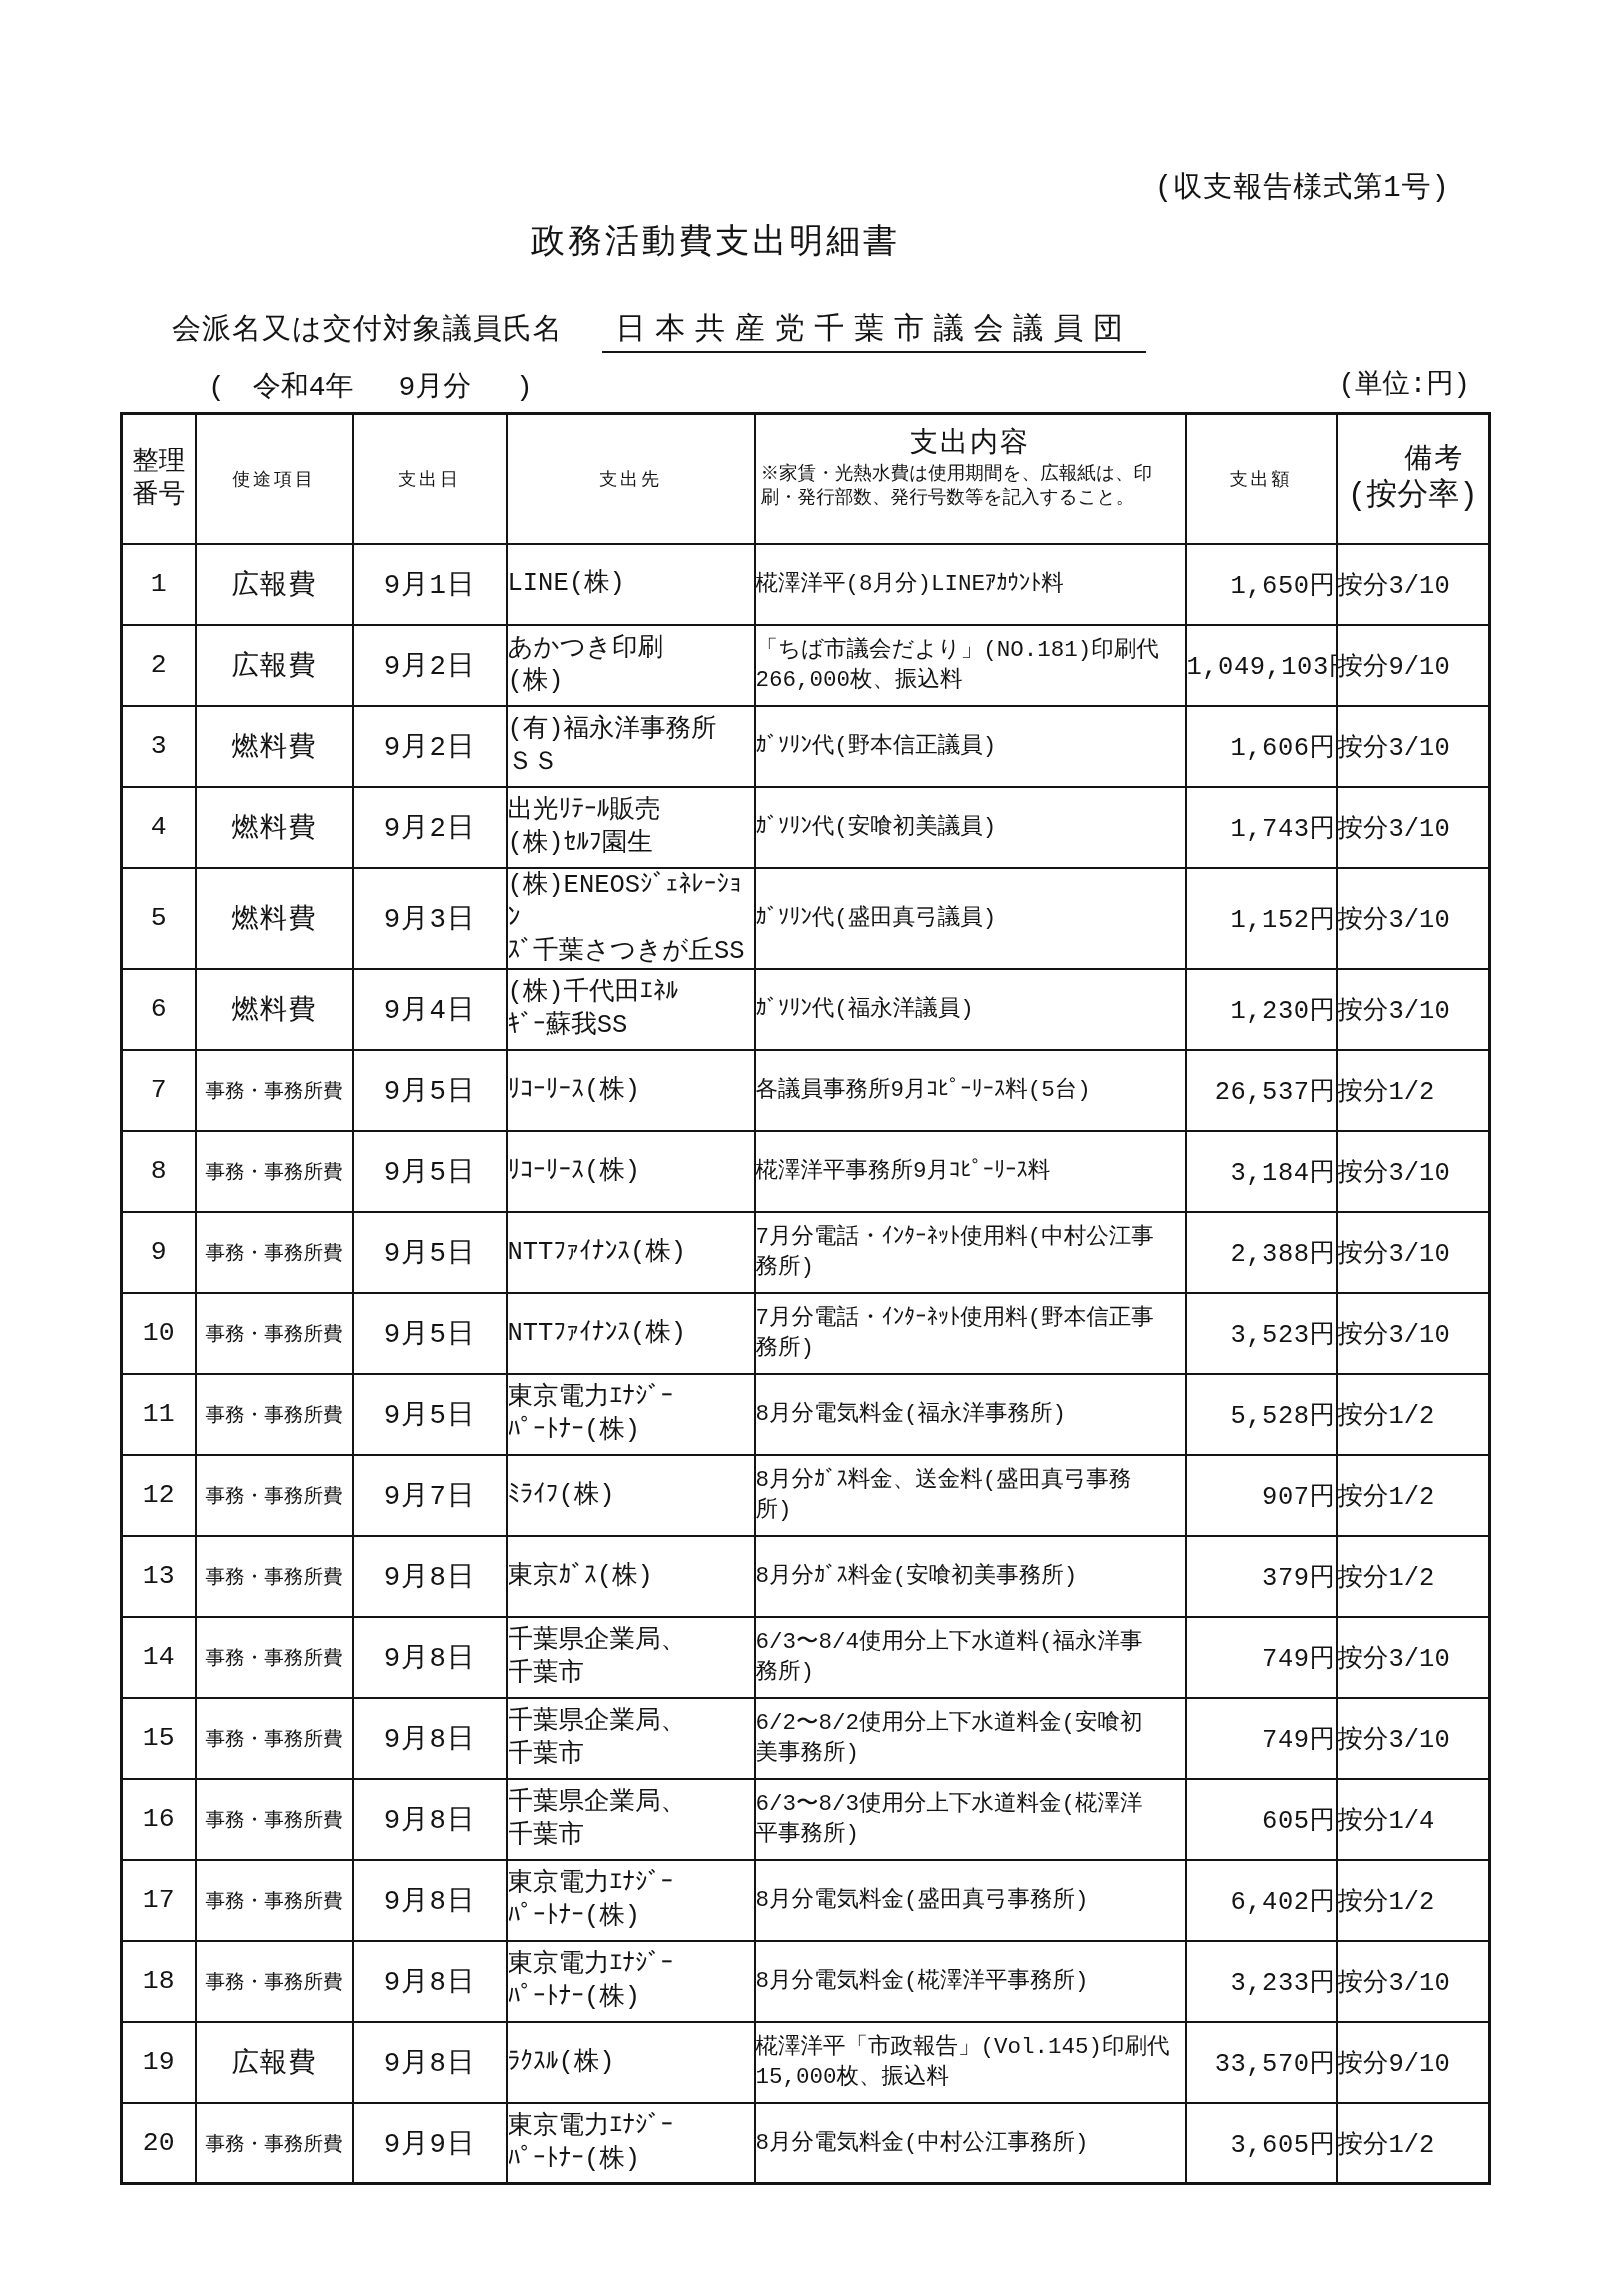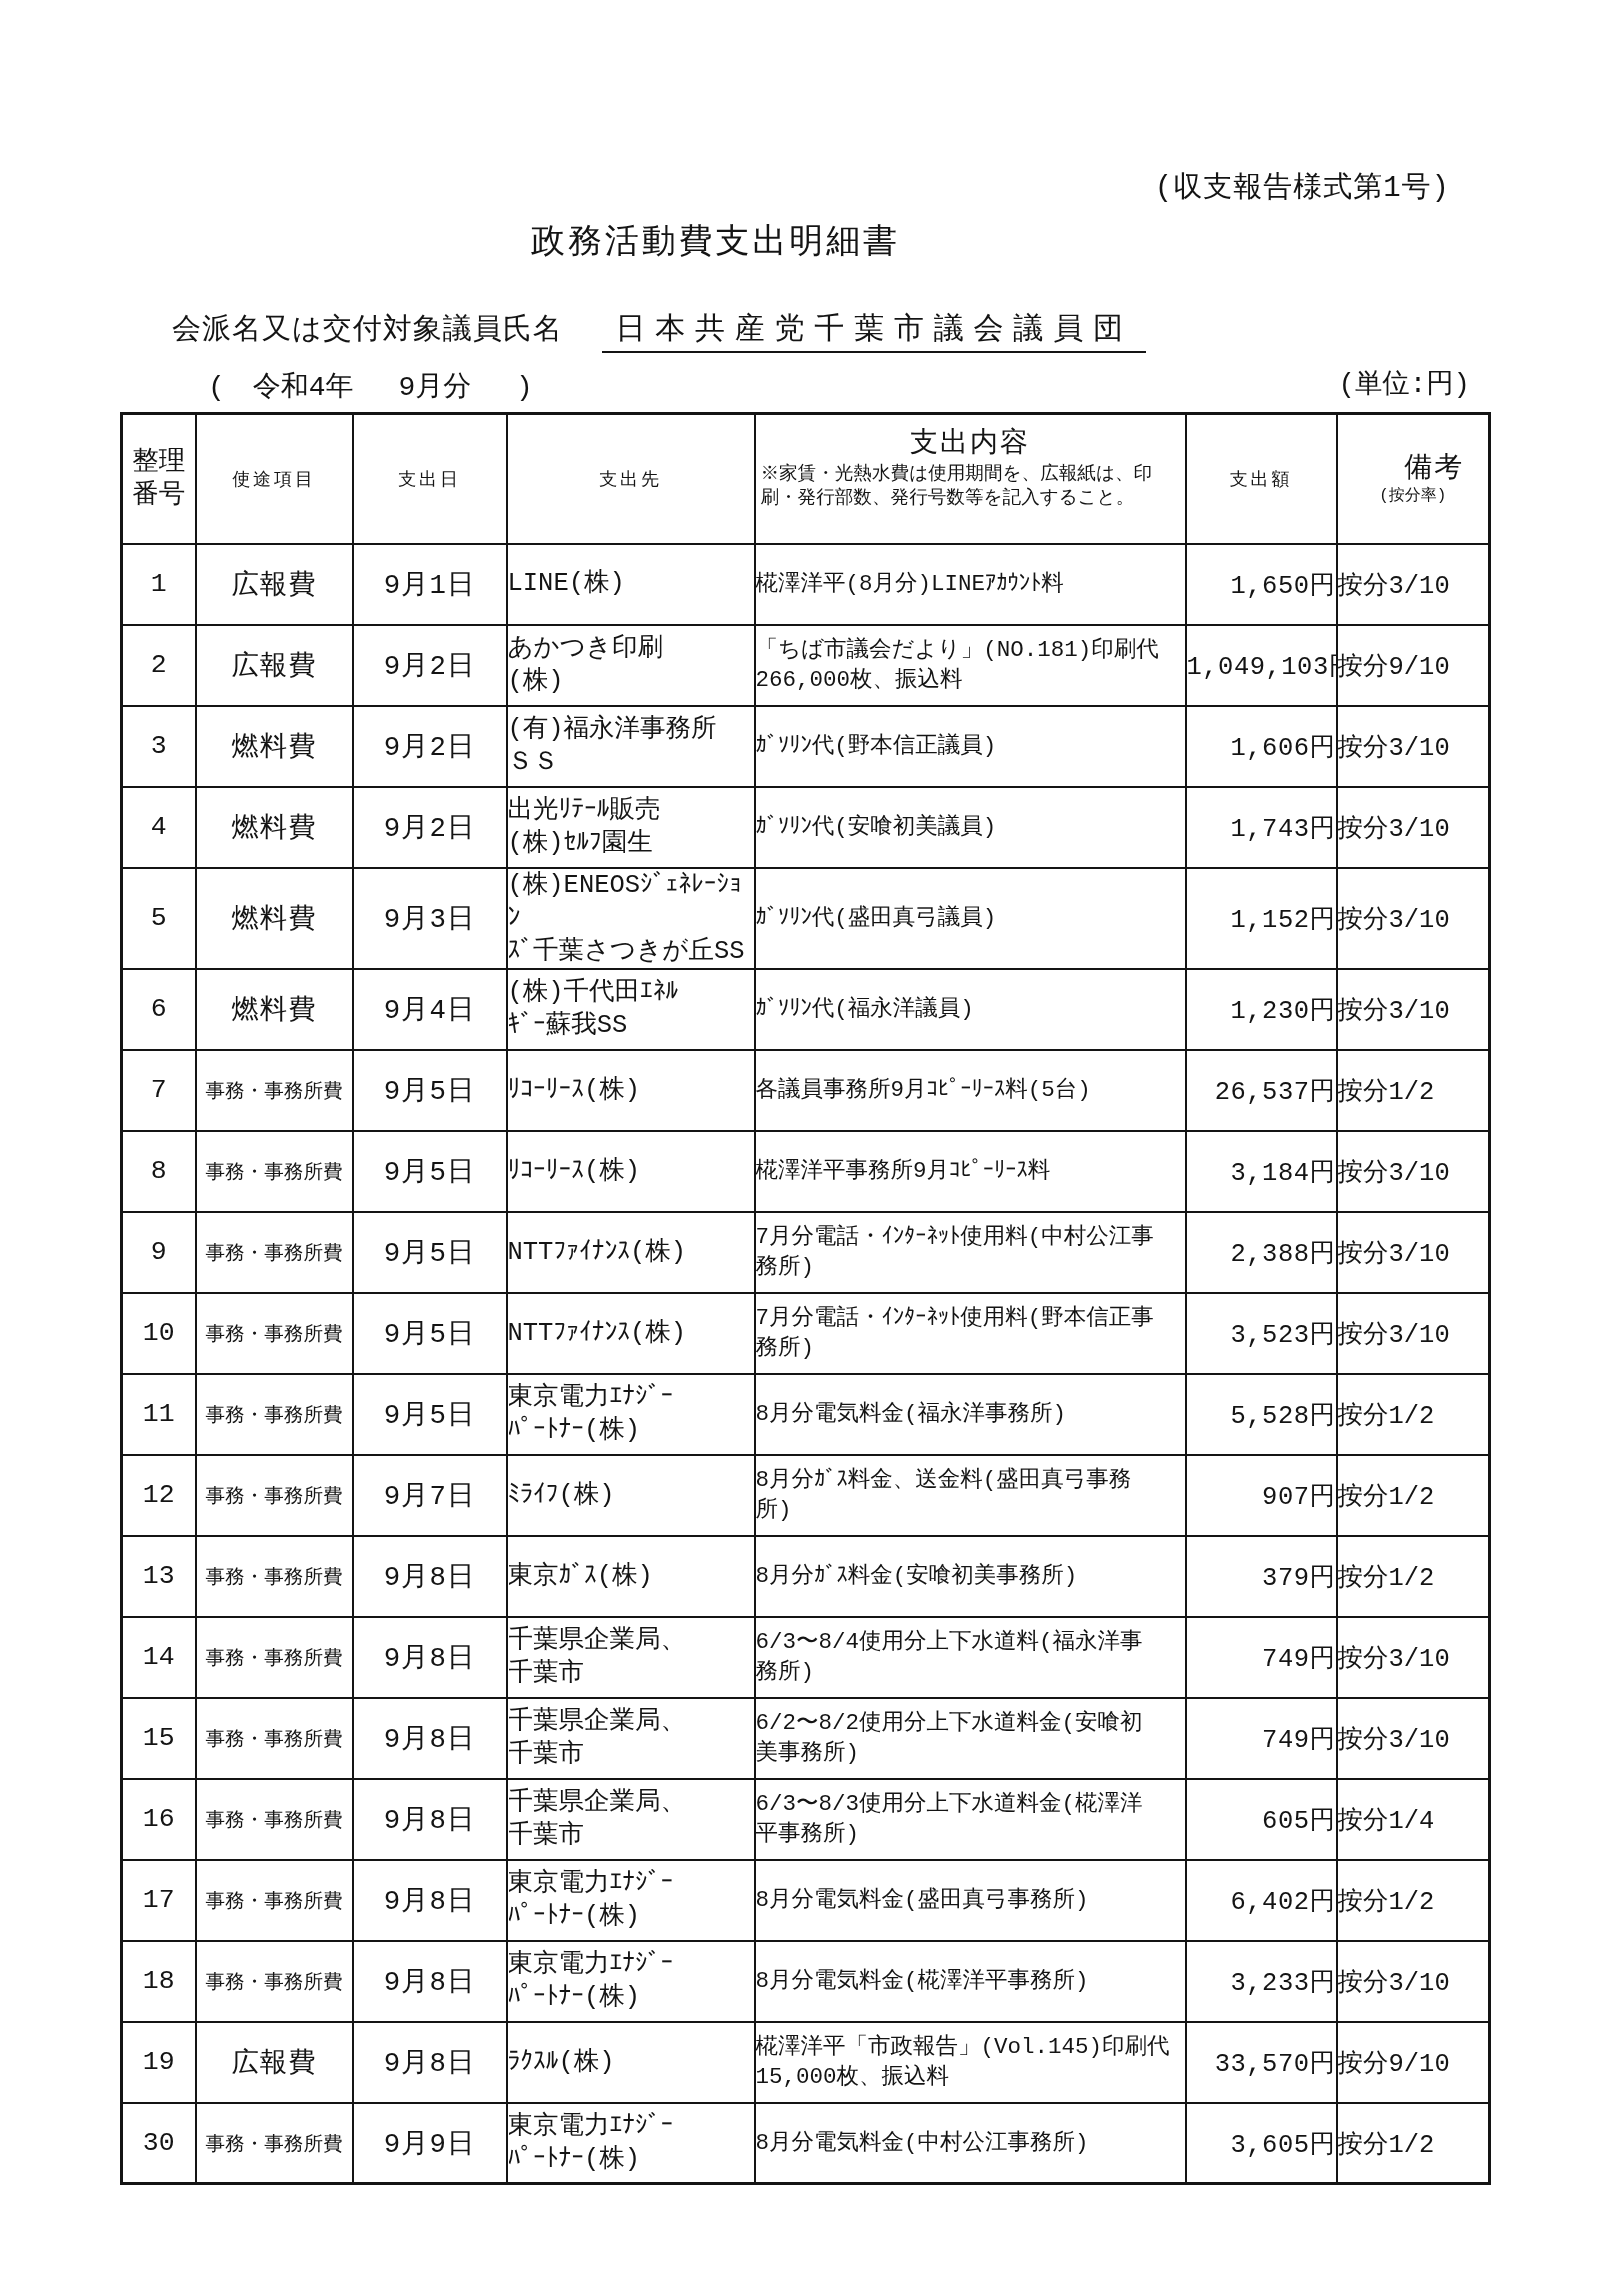--- a/index.html
+++ b/index.html
@@ -96,21 +96,21 @@
     letter-spacing: 2px;
     margin-top: 7.8px;
   }
   .h-desc .desc-note {
     font-size: 18.6px;
     line-height: 1.32;
     padding: 2px 4.9px 0 4.9px;
   }
   .h-remark { line-height: 1.25; }
   .h-remark .remark-title { font-size: 28px; letter-spacing: 2px; padding-left: 43px; }
-  .h-remark .remark-sub { font-size: 16px; }
+  .h-remark .remark-sub { font-size: 31px; }
   td.c-no { text-align: center; font-size: 26.5px; }
   td.c-cat { text-align: center; font-size: 27.4px; letter-spacing: 1px; }
   td.c-cat.small { font-size: 19.6px; letter-spacing: 0; }
   td.c-date { text-align: center; font-size: 27.4px; letter-spacing: 1px; }
   td.c-payee {
     text-align: left;
     font-size: 25.5px;
     line-height: 1.3;
     padding: 2px 3.9px 2px 5.9px;
     white-space: pre-line;
@@ -386,21 +386,21 @@
     <td class="c-cat">広報費</td>
     <td class="c-date">9月8日</td>
     <td class="c-payee">ﾗｸｽﾙ(株)</td>
     <td class="c-desc">椛澤洋平「市政報告」(Vol.145)印刷代
 15,000枚、振込料</td>
     <td class="c-amount">33,570円</td>
     <td class="c-remark">按分9/10</td>
   </tr>
 
   <tr>
-    <td class="c-no">30</td>
+    <td class="c-no">20</td>
     <td class="c-cat small">事務・事務所費</td>
     <td class="c-date">9月9日</td>
     <td class="c-payee">東京電力ｴﾅｼﾞｰ
 ﾊﾟｰﾄﾅｰ(株)</td>
     <td class="c-desc">8月分電気料金(中村公江事務所)</td>
     <td class="c-amount">3,605円</td>
     <td class="c-remark">按分1/2</td>
   </tr>
 </tbody>
   </table>

